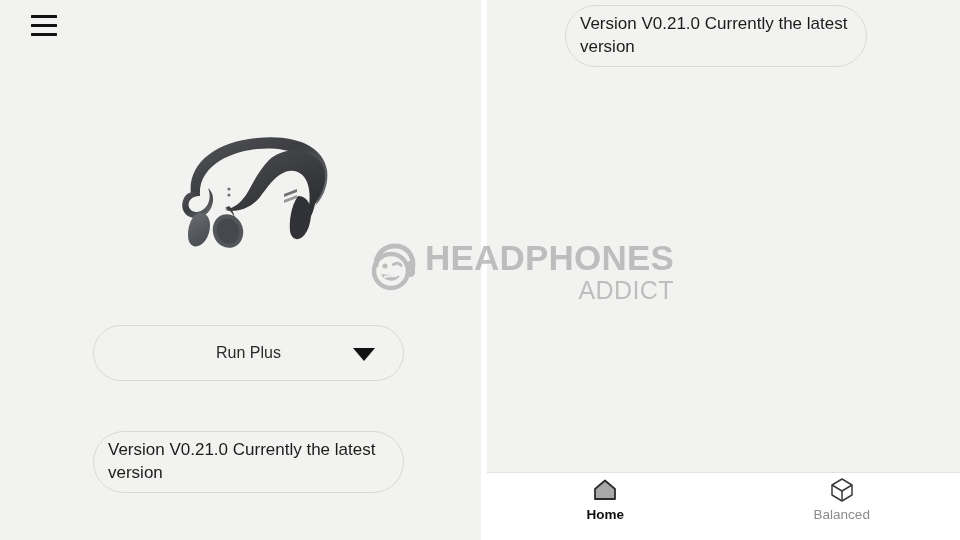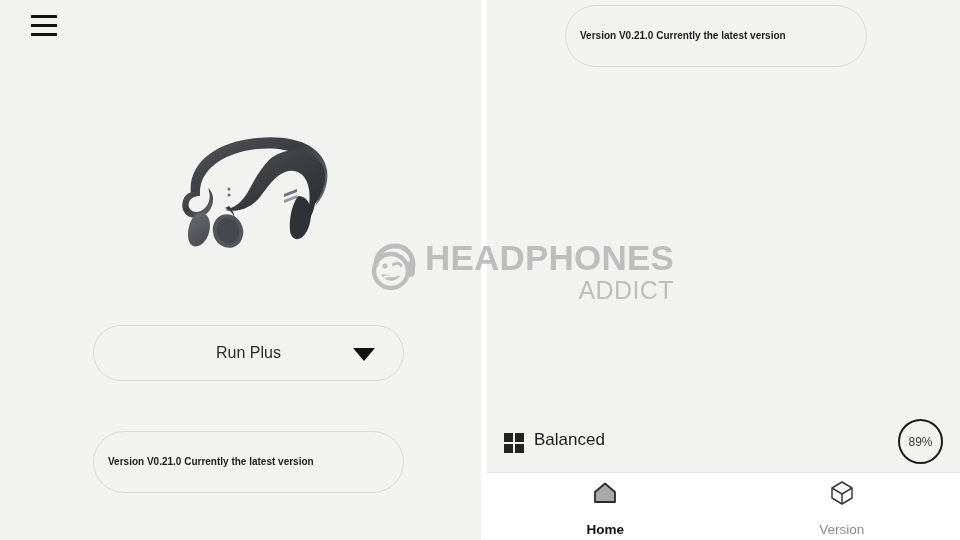--- a/index.html
+++ b/index.html
@@ -163,24 +163,23 @@
   .version-right {
     left: 78px;
     top: 5px;
     width: 302px;
     height: 62px;
     display: flex;
     align-items: center;
     padding: 0 14px;
   }
   .version-text {
-    font-size: 10px;
+    font-size: 17px;
     color: #1c1c1c;
     line-height: 1.35;
-    font-weight: bold;
   }
 
   
   .balanced-row {
     position: absolute;
     left: 0;
     top: 412px;
     width: 473px;
     height: 60px;
     display: flex;
@@ -237,22 +236,22 @@
     background: #ffffff;
     border-top: 1px solid #e2e2e0;
     display: flex;
     align-items: center;
   }
   .nav-item {
     flex: 1;
     display: flex;
     flex-direction: column;
     align-items: center;
-    justify-content: center;
-    gap: 16px;
+    justify-content: flex-start;
+    gap: 4px;
     cursor: pointer;
     height: 100%;
     padding-top: 4px;
     box-sizing: border-box;
   }
   .nav-icon {
     height: 26px;
     display: flex;
     align-items: center;
     justify-content: center;
@@ -343,53 +342,41 @@
   </div>
 
   <div class="panel-divider"></div>
 
   <div class="panel-right">
 
     <div class="pill version-right">
       <span class="version-text">Version V0.21.0 Currently the latest version</span>
     </div>
 
-    <div class="balanced-row">
-      <span class="grid-icon">
-        <i></i>
-        <i></i>
-        <i></i>
-        <i></i>
-      </span>
-      <span class="balanced-label">Balanced</span>
-      <span class="battery-circle">
-        <span>89%</span>
-      </span>
-    </div>
 
     <div class="bottom-nav">
 
       <div class="nav-item active">
         <span class="nav-icon">
           <svg width="26" height="24" viewBox="0 0 26 24" xmlns="http://www.w3.org/2000/svg">
             <path d="M3 11 L13 2.5 L23 11 L23 21 L3 21 Z" fill="#a8a8a8" stroke="#2b2b2b" stroke-width="1.8" stroke-linejoin="round"></path>
           </svg>
         </span>
         <span class="nav-label">Home</span>
       </div>
 
       <div class="nav-item">
         <span class="nav-icon">
           <svg width="26" height="26" viewBox="0 0 26 26" xmlns="http://www.w3.org/2000/svg">
             <path d="M13 2 L23 8 L23 18 L13 24 L3 18 L3 8 Z" fill="none" stroke="#3a3a3a" stroke-width="1.5" stroke-linejoin="round"></path>
             <path d="M3 8 L13 14 L23 8" fill="none" stroke="#3a3a3a" stroke-width="1.5" stroke-linejoin="round"></path>
             <path d="M13 14 L13 24" fill="none" stroke="#3a3a3a" stroke-width="1.5"></path>
           </svg>
         </span>
-        <span class="nav-label">Version</span>
+        <span class="nav-label">Balanced</span>
       </div>
 
 
     </div>
   </div>
 
   <div class="watermark">
     <span class="wm-logo">
       <svg width="52" height="50" viewBox="0 0 52 50" xmlns="http://www.w3.org/2000/svg">
 

